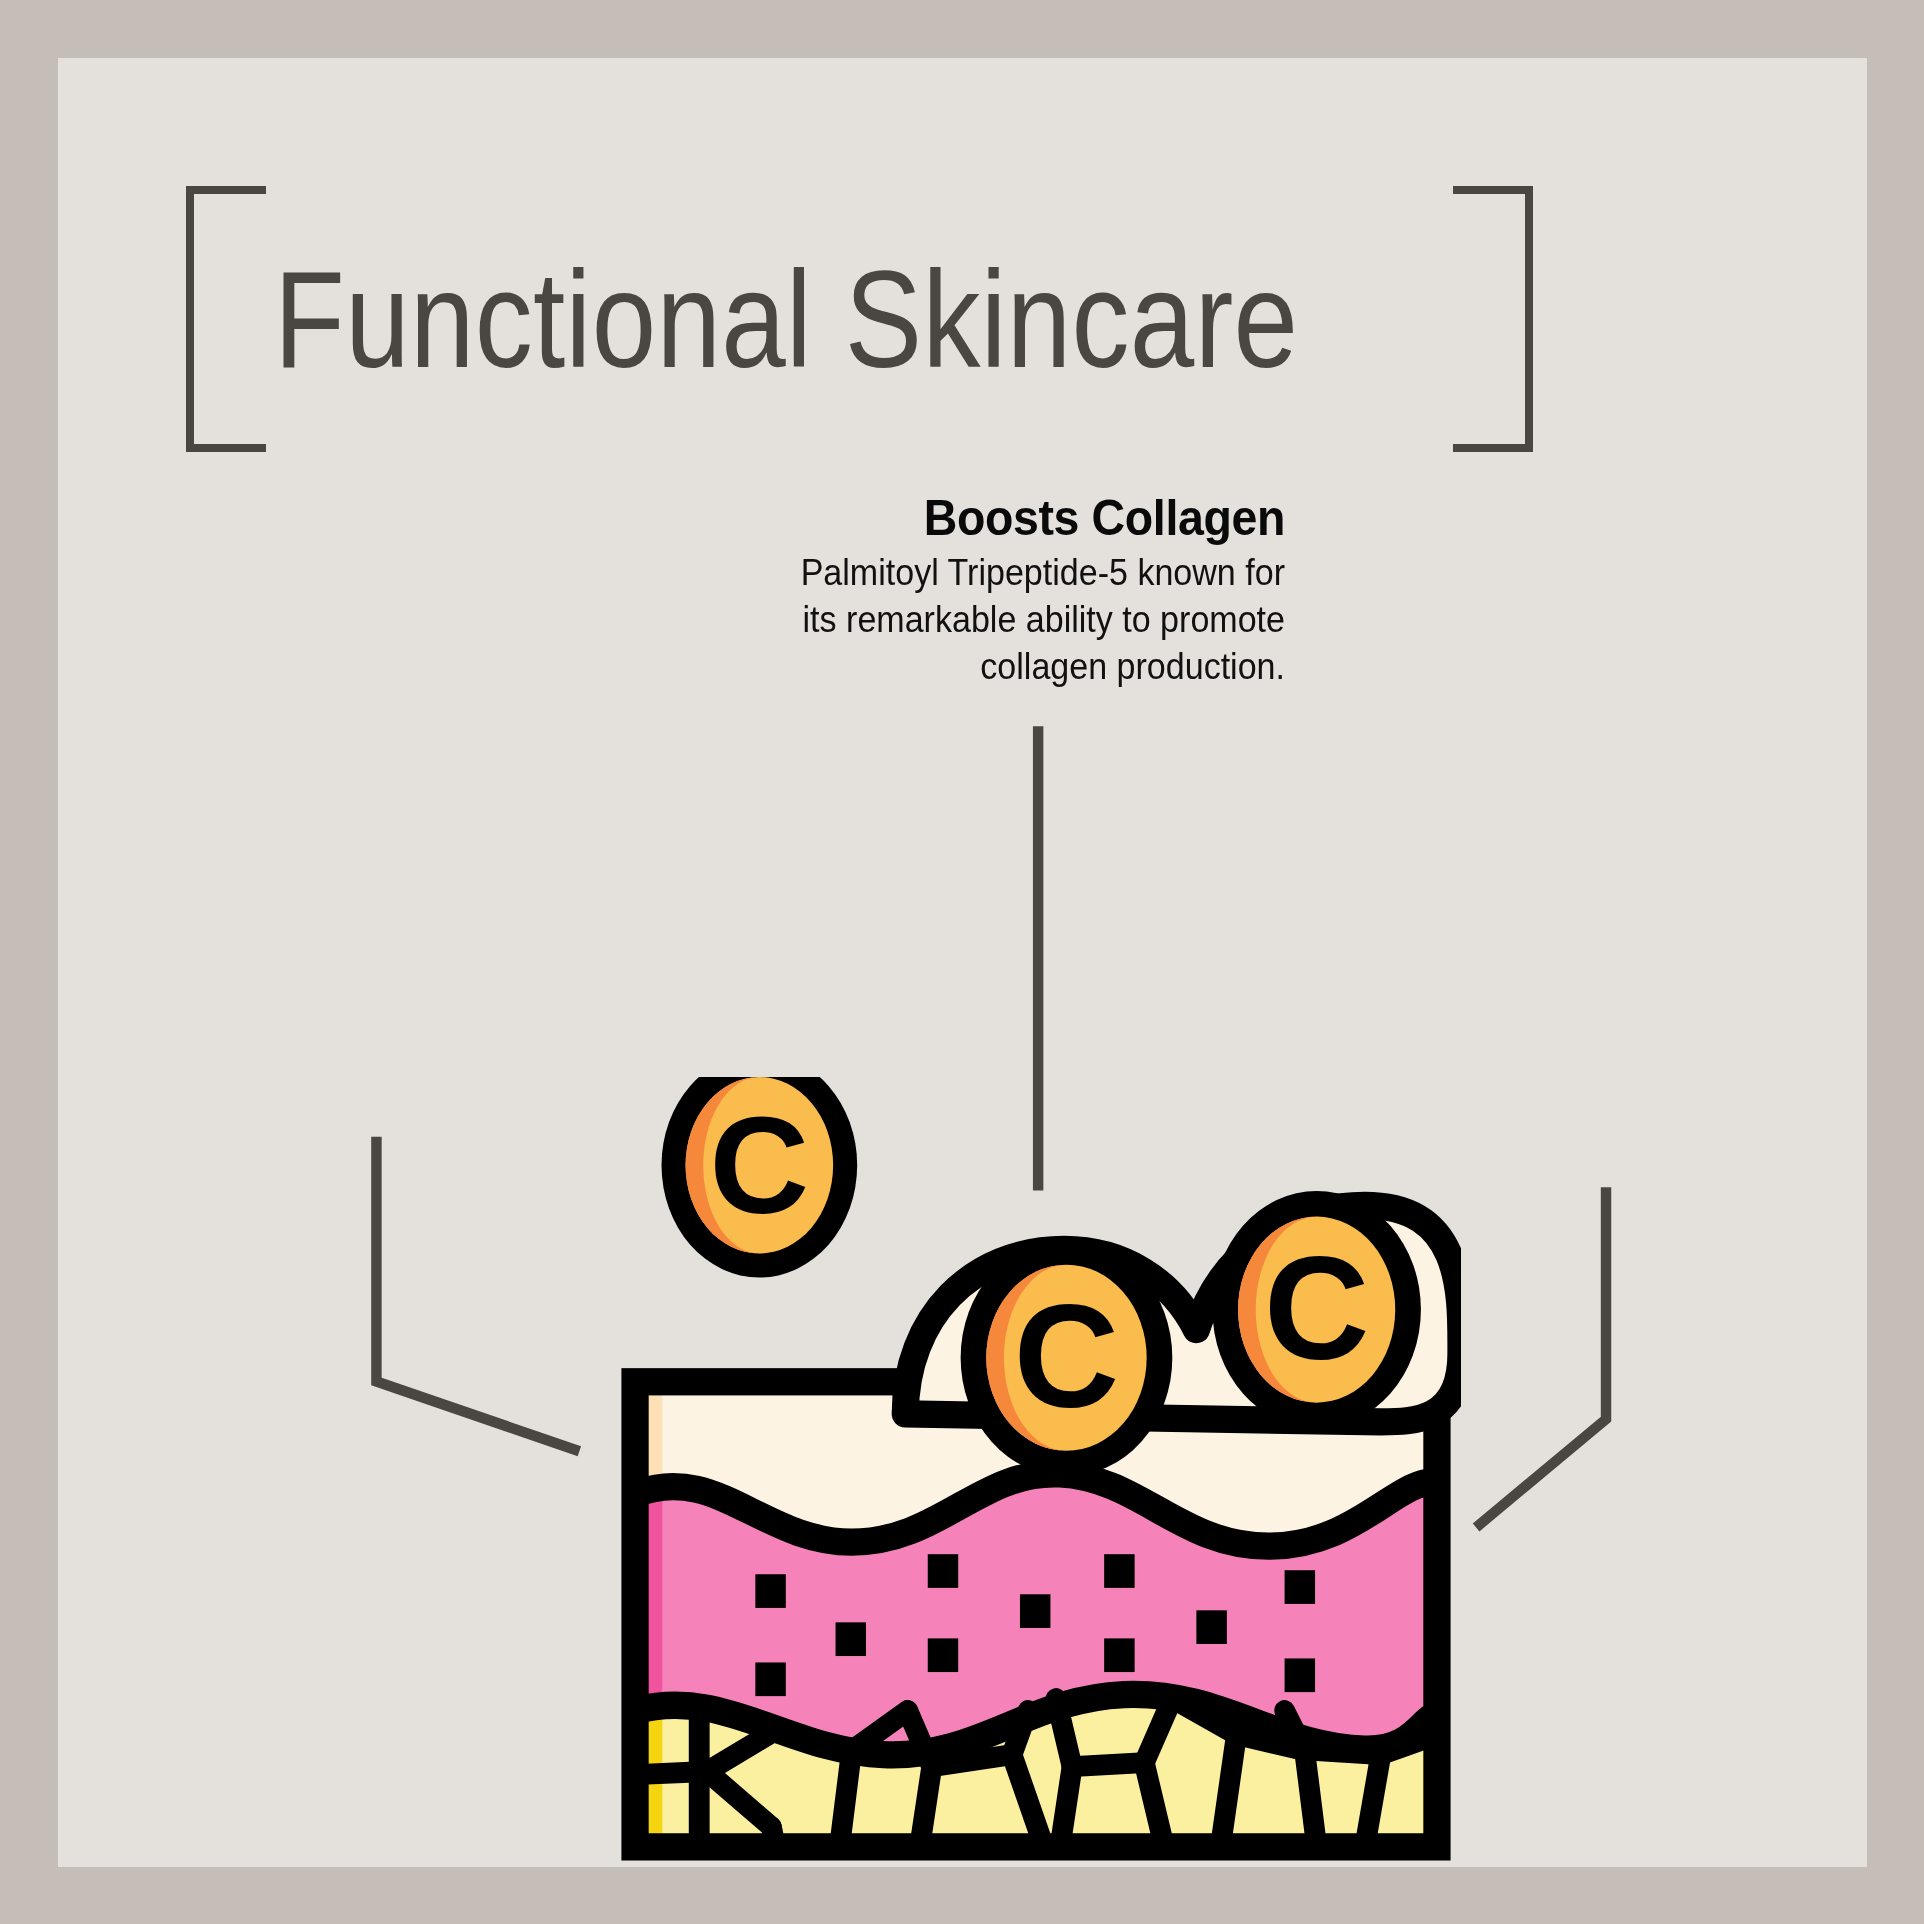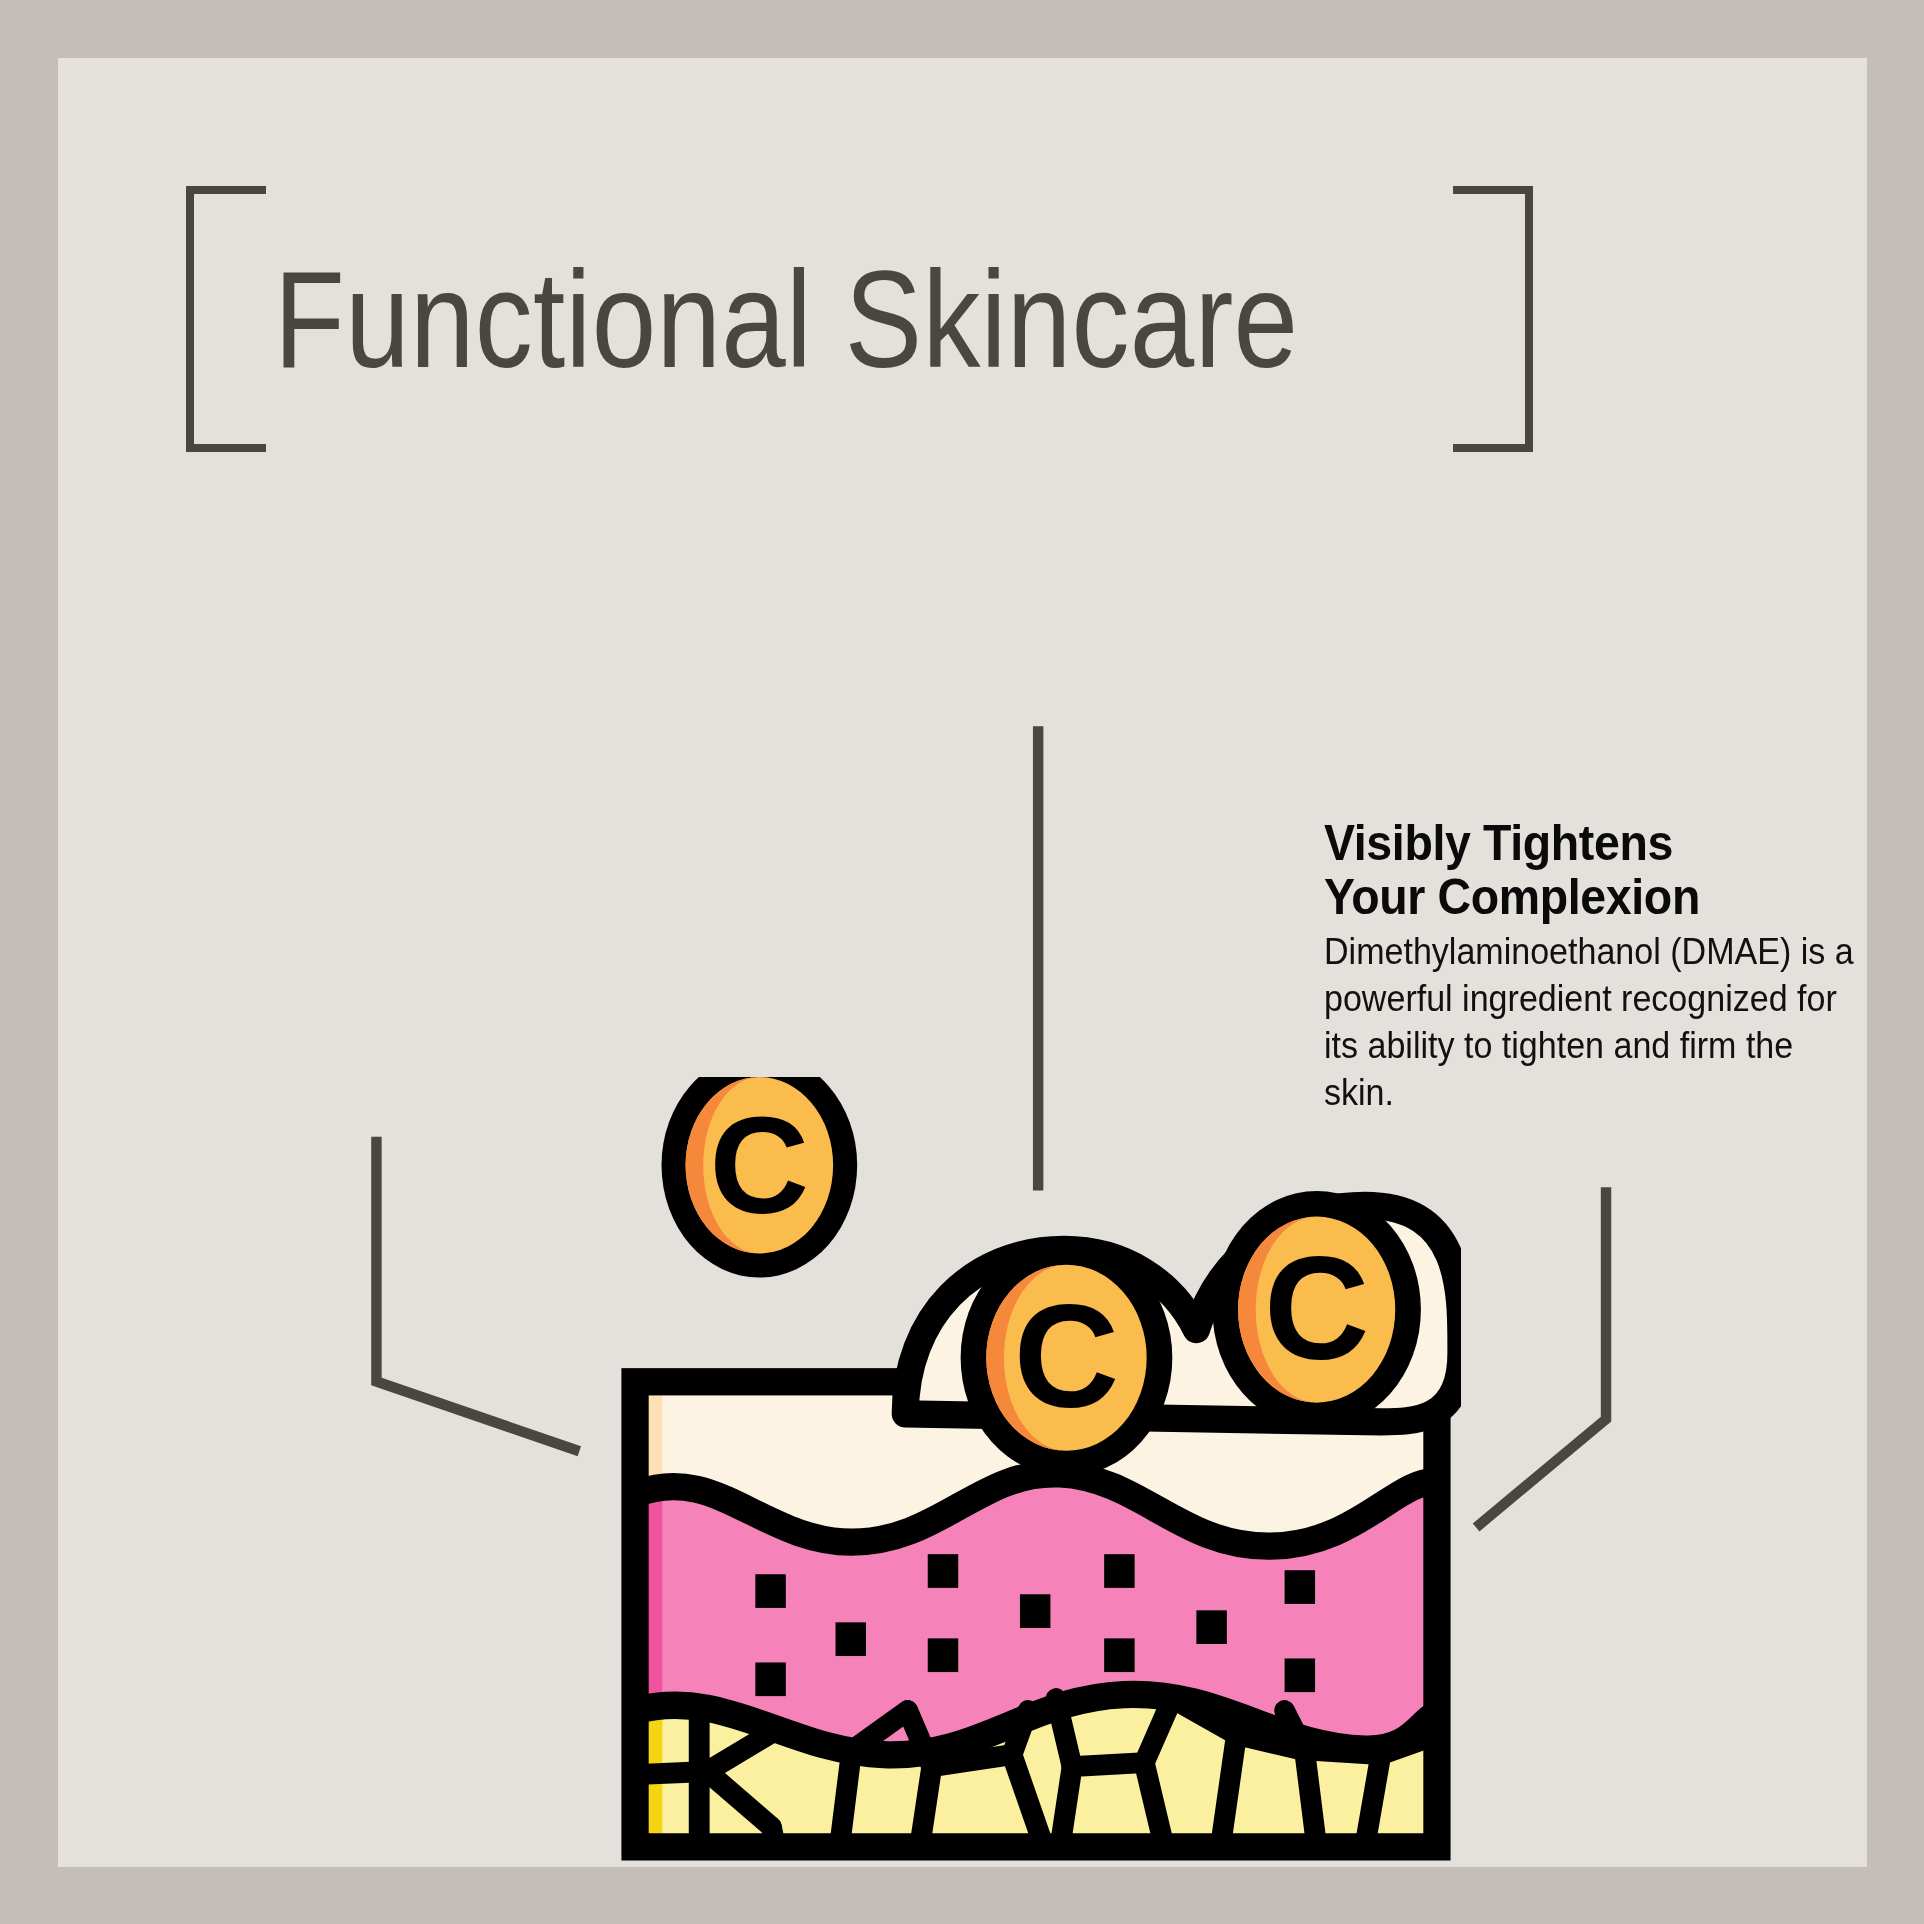--- a/index.html
+++ b/index.html
@@ -153,26 +153,26 @@
 
     <svg id="connectors" viewBox="0 0 2400 2400">
 
       <line x1="1222" y1="833" x2="1222" y2="1412" stroke="#4a4742" stroke-width="13" stroke-linecap="butt"></line>
 
       <polyline points="397,1345 397,1650 650,1737" fill="none" stroke="#4a4742" stroke-width="13" stroke-linejoin="miter"></polyline>
 
       <polyline points="1930,1408 1930,1697 1768,1832" fill="none" stroke="#4a4742" stroke-width="13" stroke-linejoin="miter"></polyline>
     </svg>
 
-
-
-    <div class="block" id="block-tightens">
-      <h2><span>Visibly Tightens</span><br><span>Your Complexion</span></h2>
-      <p>Dimethylaminoethanol (DMAE) is a powerful ingredient recognized for its ability to tighten and firm the skin.</p>
+    <div class="block" id="block-collagen">
+      <h2>Boosts Collagen</h2>
+      <p>Palmitoyl Tripeptide-5 known for its remarkable ability to promote collagen production.</p>
     </div>
+
+
 
     <svg id="skin-diagram" viewBox="0 0 1060 990">
       <defs>
         <clipPath id="clip-skin">
           <rect x="30" y="380" width="1000" height="580"></rect>
         </clipPath>
 
         <path id="wave-derm" d="M30,520 C130,480 190,580 300,580 C410,580 460,490 560,495 C660,500 710,585 820,585 C930,585 980,500 1030,505"></path>
 
         <path id="wave-hypo" d="M30,790 C140,760 220,840 340,845 C460,850 520,775 640,770 C760,765 830,835 940,838 C1000,840 1010,800 1030,795"></path>

